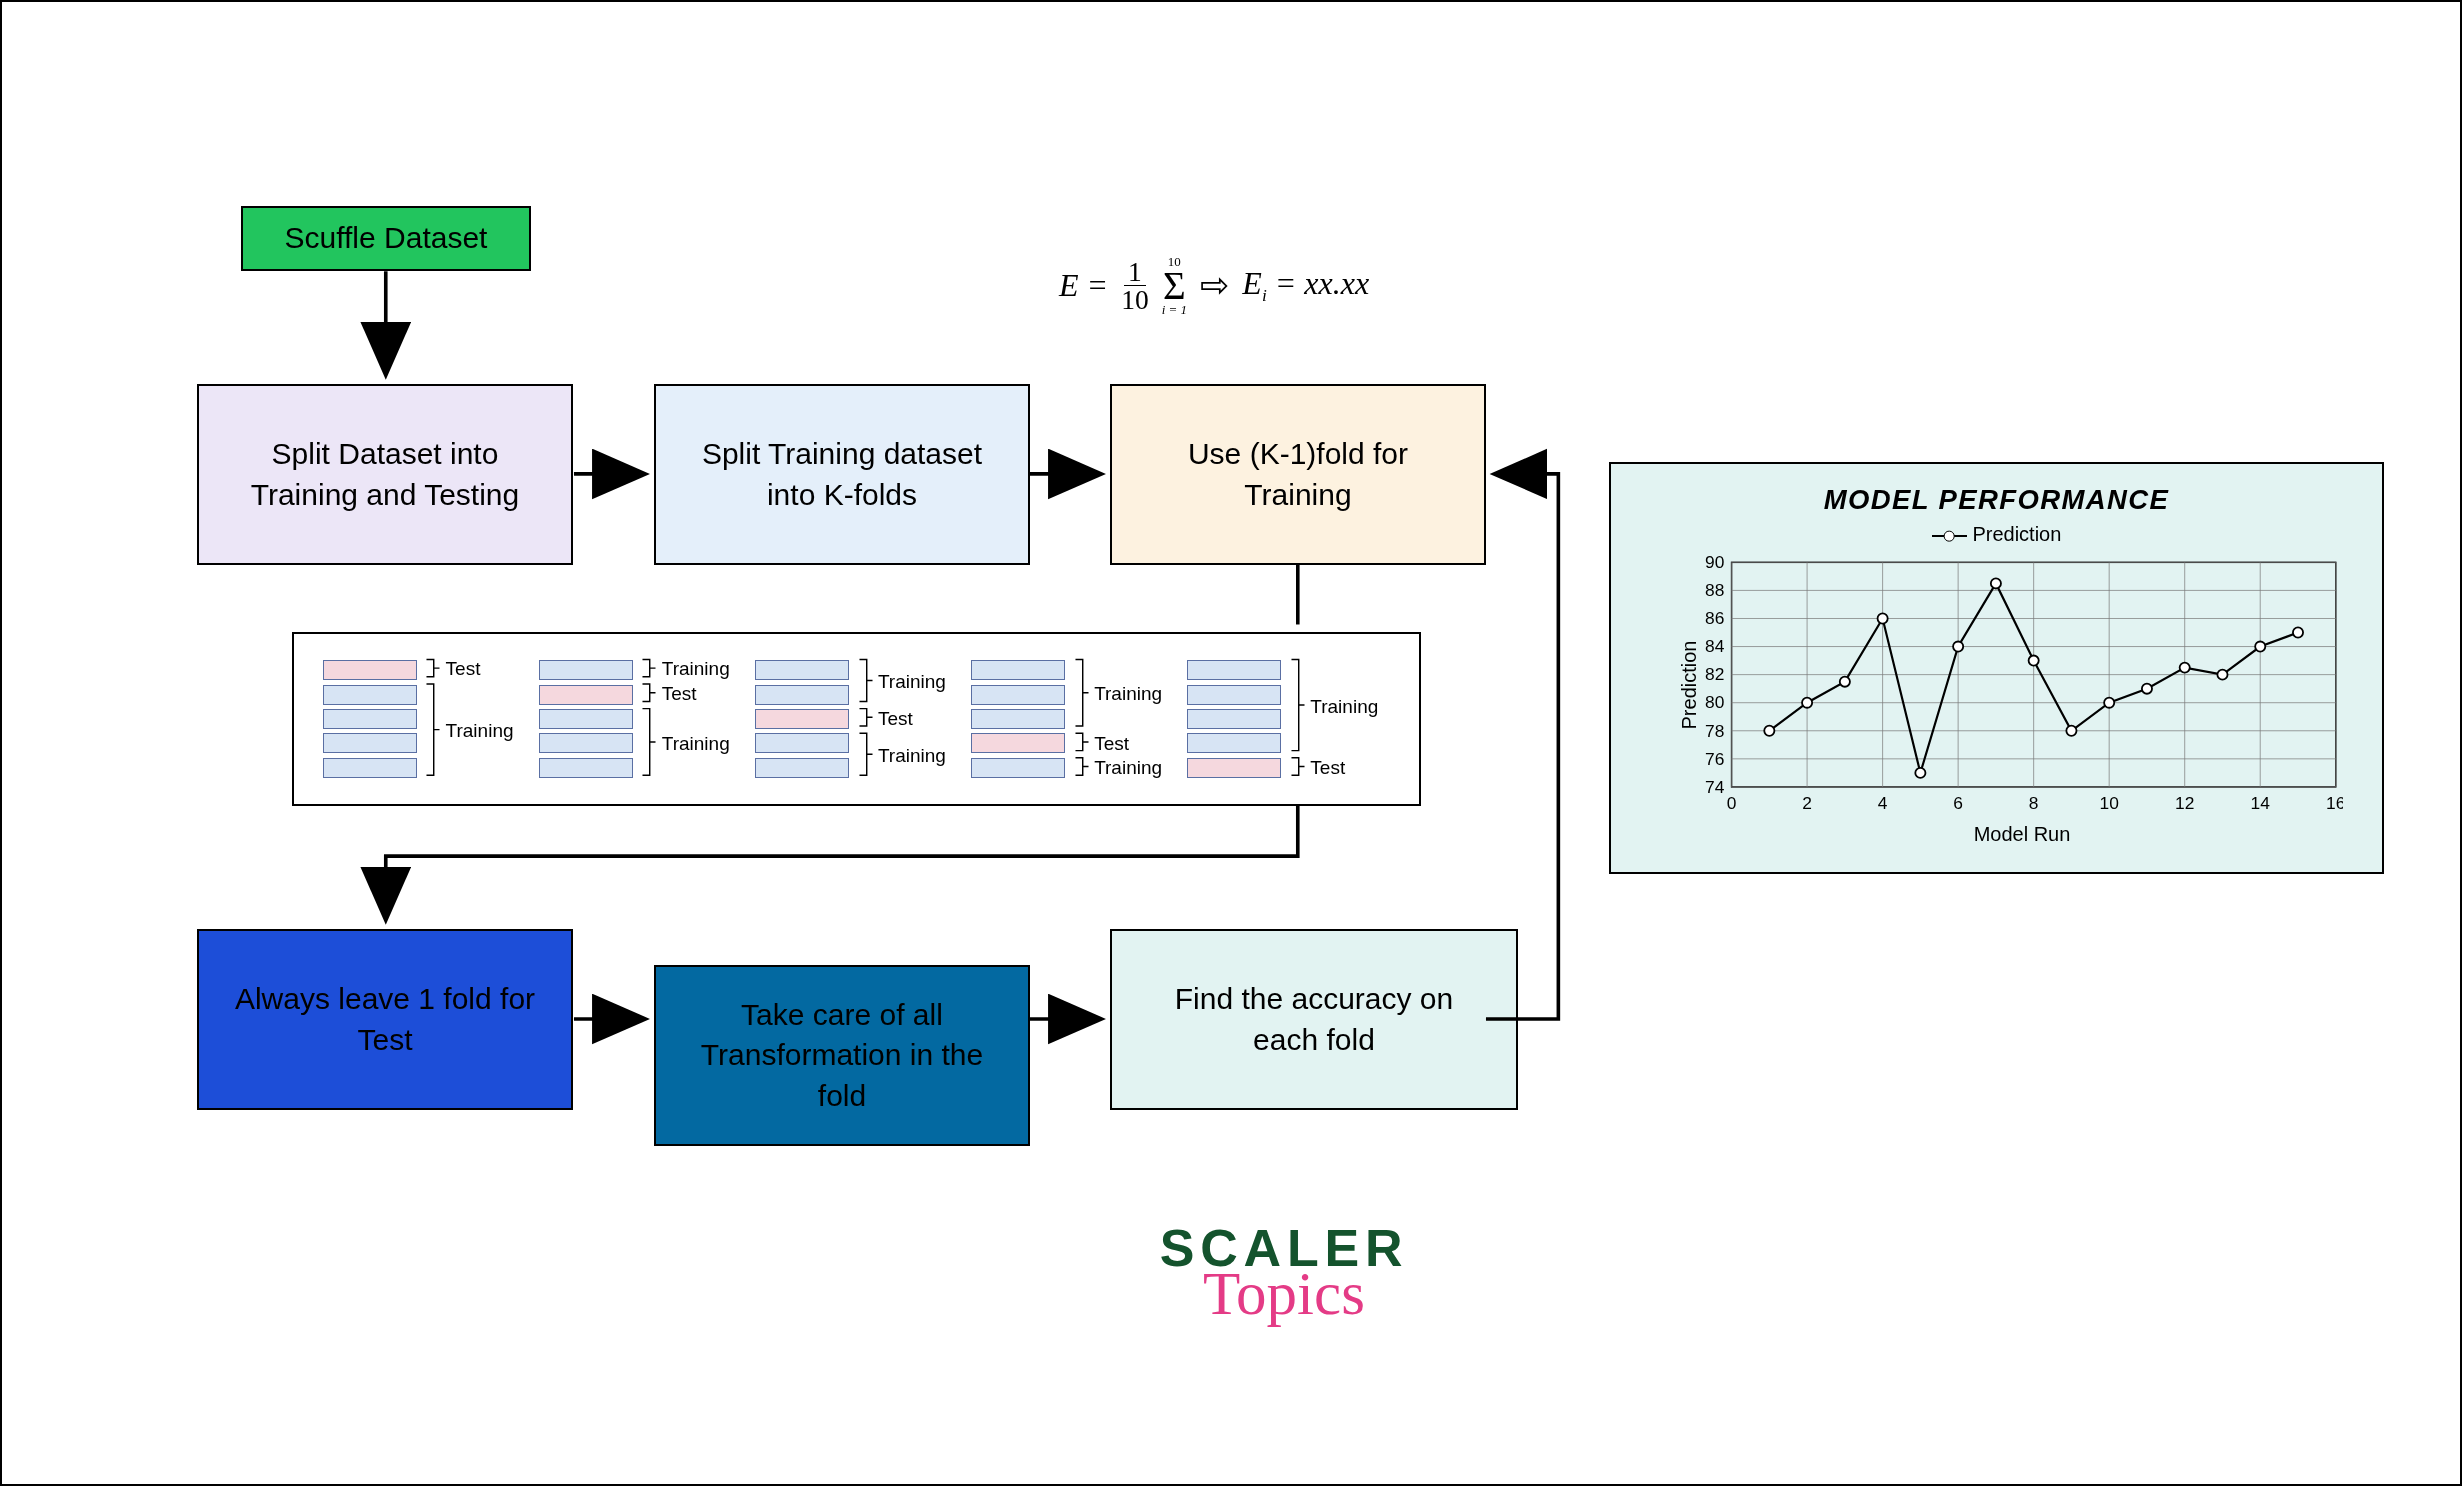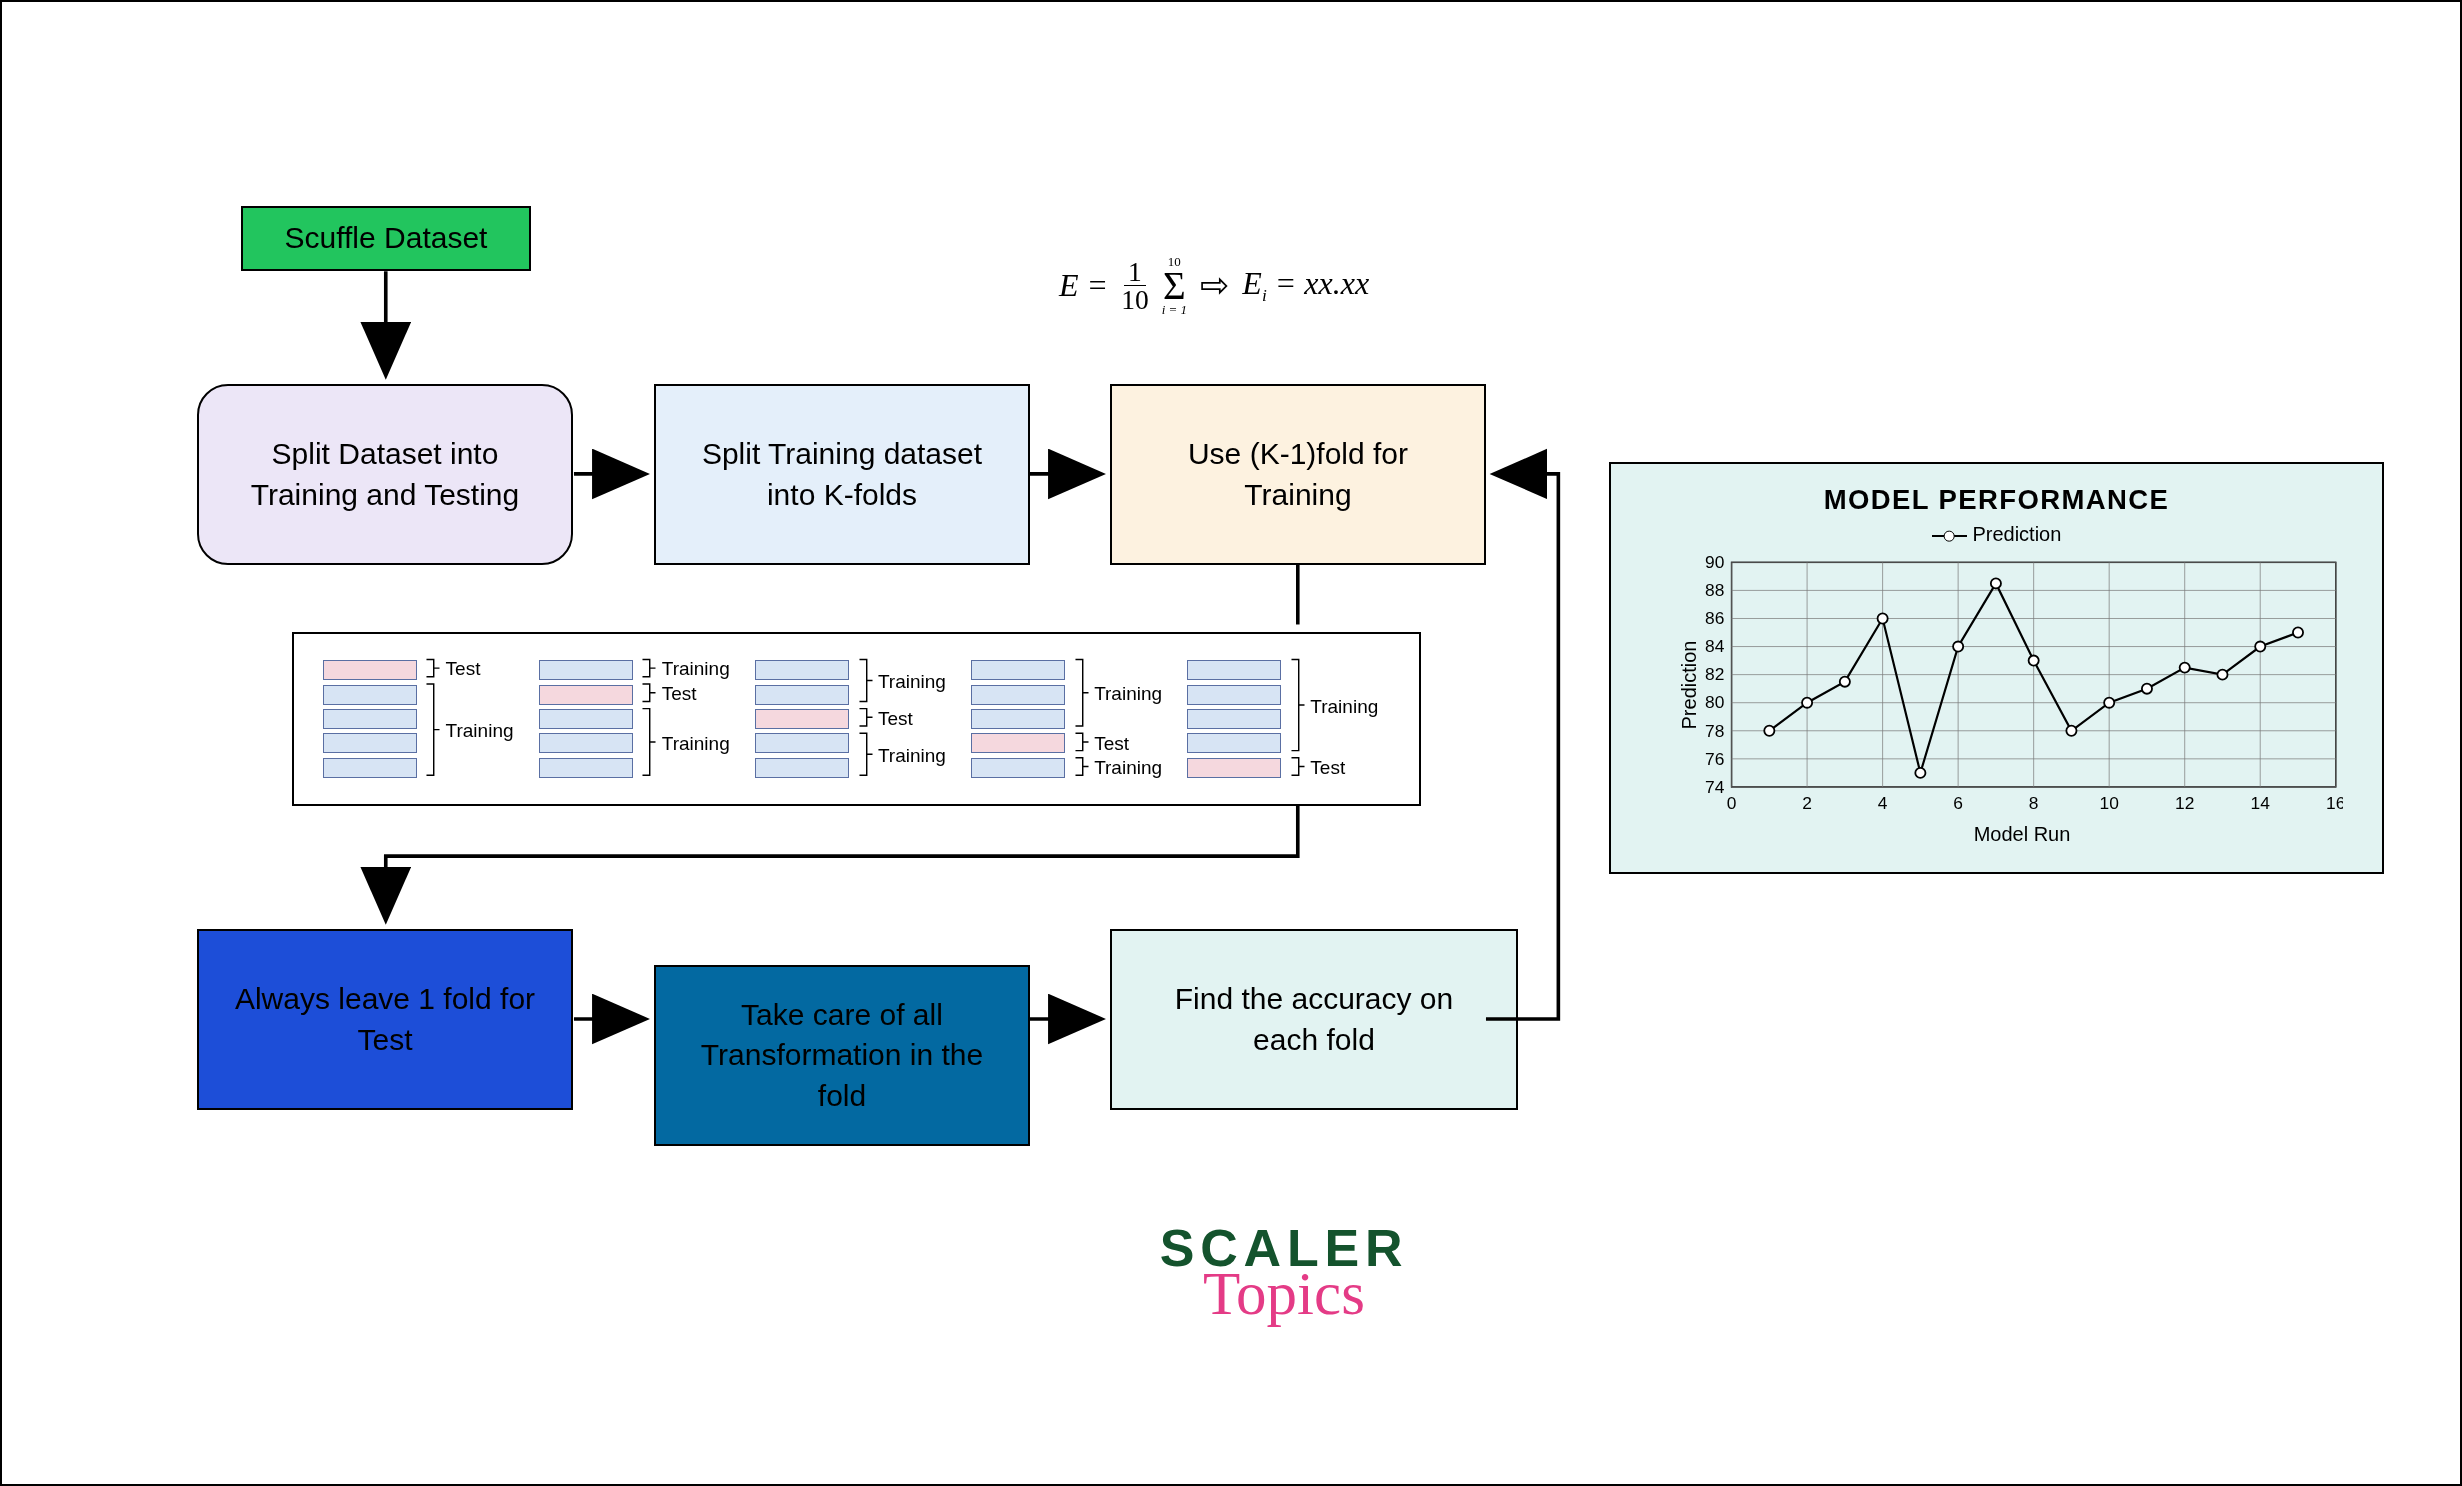--- a/index.html
+++ b/index.html
@@ -20,21 +20,21 @@
     border: 2.2px solid #000;
     display: flex;
     align-items: center;
     justify-content: center;
     text-align: center;
     font-size: 30px;
     line-height: 1.35;
     padding: 14.5px 29px;
   }
   .box-white { background: #22c55e; }
-  .box-purple { background: #ece6f7; border-radius: 31px; }
+  .box-purple { background: #ece6f7; }
   .box-blue { background: #e4effa; }
   .box-cream { background: #fdf2e0; align-items: center; }
   .box-green { background: #1d4ed8; }
   .box-pink { background: #0369a1; margin-top: 36px; }
   .box-mint { background: #e2f3f2; }
 
   
   .fold-container {
     position: absolute;
     border: 2.2px solid #000;
@@ -108,20 +108,21 @@
     background: #e2f3f2;
     border: 2.2px solid #000;
     padding: 20px 29px 26px 29px;
   }
   .chart-title {
     text-align: center;
     font-weight: 700;
     font-size: 27.5px;
     letter-spacing: 1.4px;
     margin-bottom: 7.2px;
+    font-style: italic;
   }
   .chart-legend {
     text-align: center;
     font-size: 20px;
     margin-bottom: 8.7px;
   }
   .chart-legend .mk {
     display: inline-block;
     vertical-align: middle;
     width: 35px;

